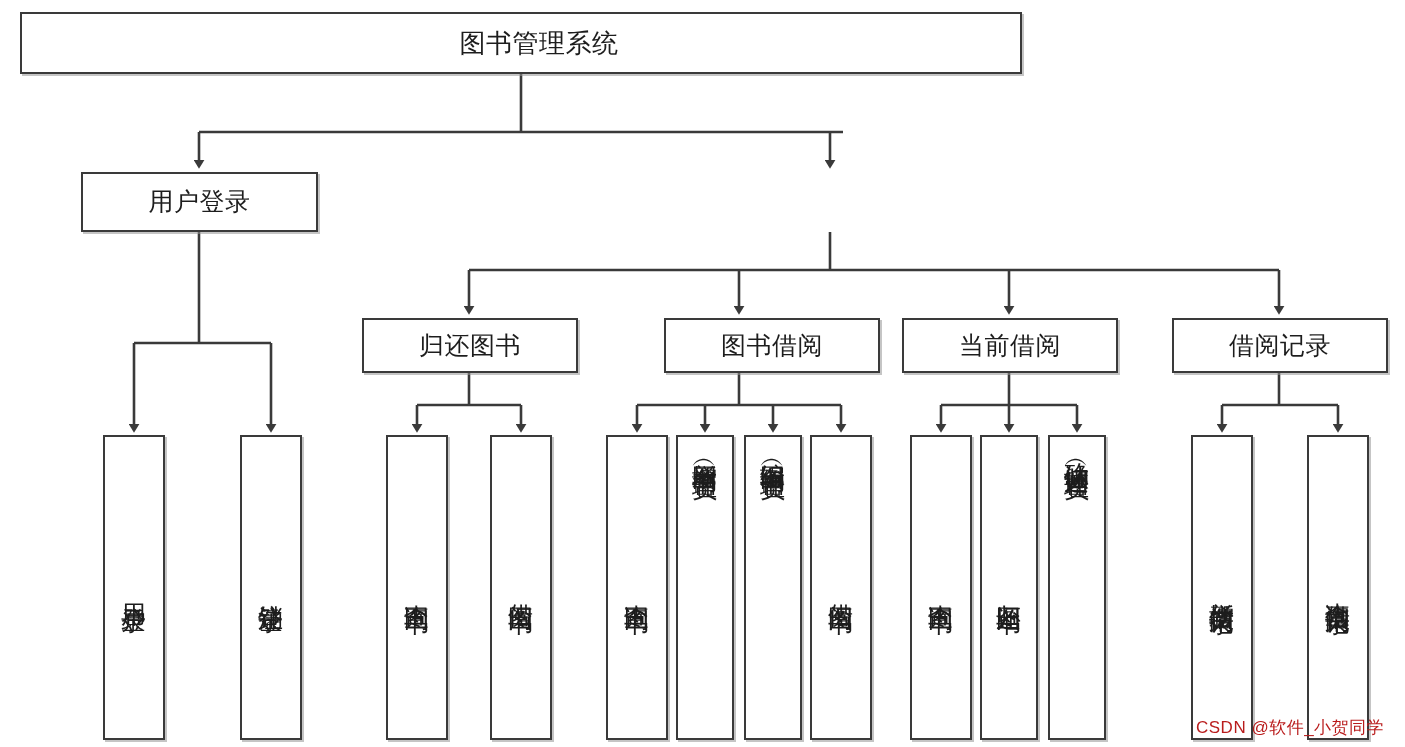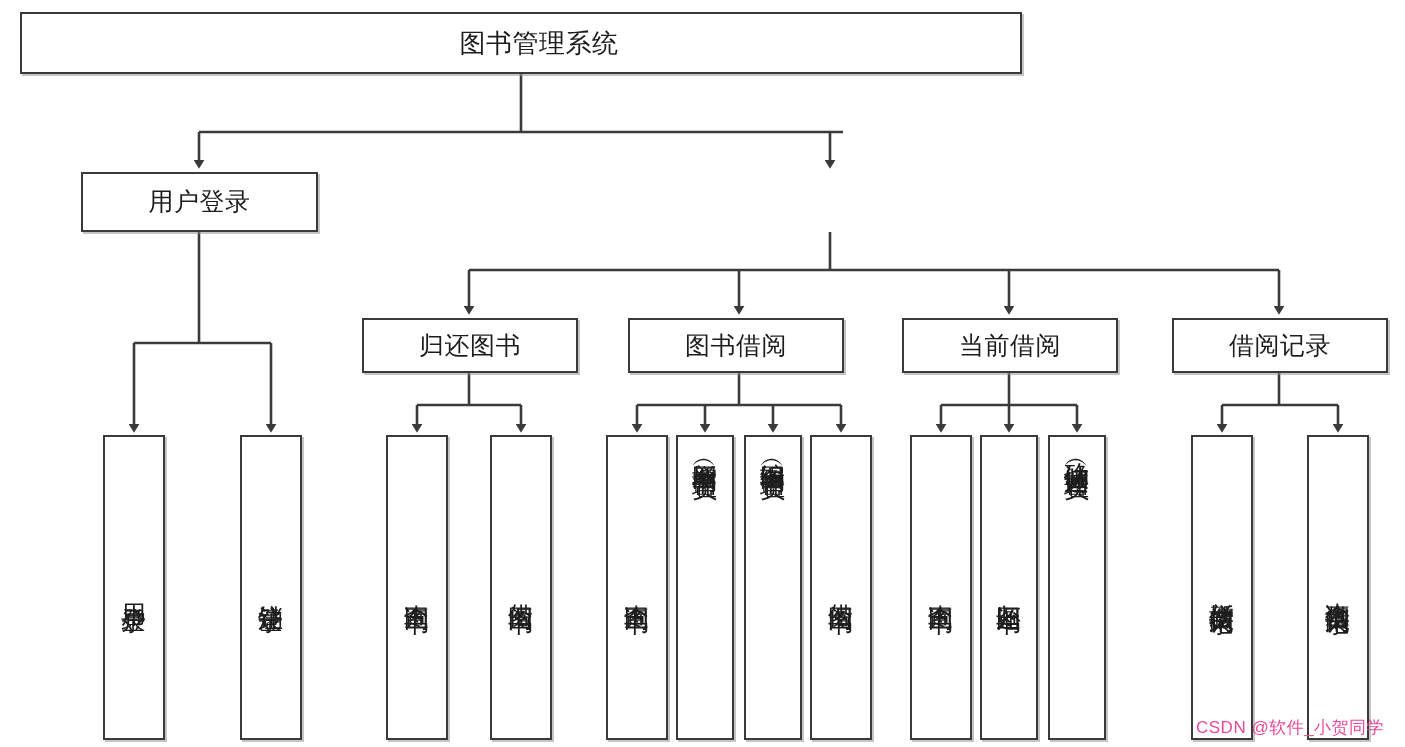--- a/index.html
+++ b/index.html
@@ -65,21 +65,21 @@
     letter-spacing: 2px;
     white-space: nowrap;
   }
   
   .node.v.centered {
     align-items: center;
     padding-top: 0;
   }
   .watermark {
     position: absolute;
-    color: #ec4899;
+    color: #b91c1c;
     font-size: 17px;
     white-space: nowrap;
     letter-spacing: 0.5px;
     font-family: "Liberation Sans", "DejaVu Sans", sans-serif;
   }
 </style>
 </head>
 <body>
 
 <div id="canvas">
@@ -138,21 +138,21 @@
     <span class="label">图书管理系统</span>
   </div>
 
   <div class="node h" style="left:81px; top:172px; width:237px; height:60px;">
     <span class="label">用户登录</span>
   </div>
 
   <div class="node h" style="left:362px; top:318px; width:216px; height:55px;">
     <span class="label">归还图书</span>
   </div>
-  <div class="node h" style="left:628px; top:318px; width:216px; height:55px;">
+  <div class="node h" style="left:664px; top:318px; width:216px; height:55px;">
     <span class="label">图书借阅</span>
   </div>
   <div class="node h" style="left:1172px; top:318px; width:216px; height:55px;">
     <span class="label">借阅记录</span>
   </div>
   <div class="node h" style="left:902px; top:318px; width:216px; height:55px;">
     <span class="label">当前借阅</span>
   </div>
 
   <div class="node v centered" style="left:103px; top:435px; width:62px; height:305px;">

